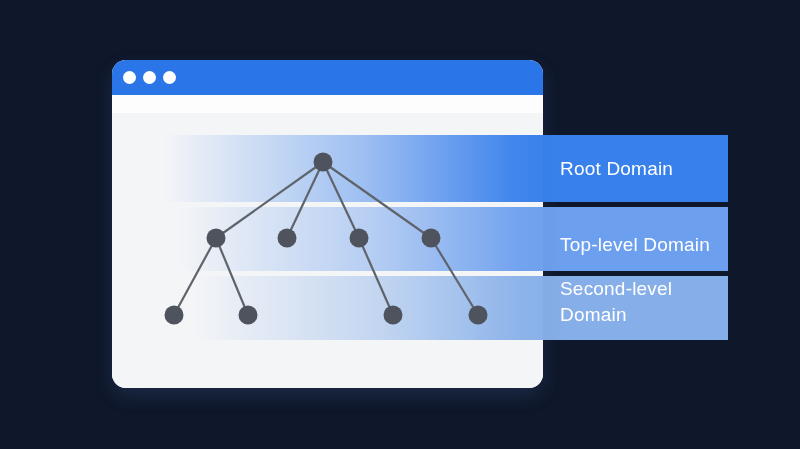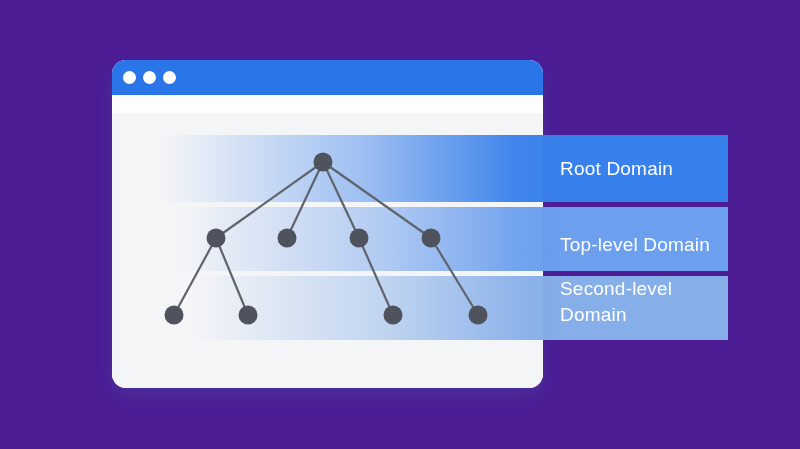--- a/index.html
+++ b/index.html
@@ -39,21 +39,21 @@
   }
   .label-0{top:135px;height:67px;white-space:nowrap;}
   .label-1{top:207px;height:76px;white-space:nowrap;}
   .label-2{top:276px;height:52px;width:150px;}
   
   .tree-svg{position:absolute;left:0;top:0;z-index:3;pointer-events:none;}
 </style>
 </head>
 <body>
 
-<div class="page" style="background: #4c1d95;">
+<div class="page" style="background: #0f172a;">
 
   <div class="window" style="background: rgb(255, 255, 255);">
     <div class="titlebar" style="background: rgb(42, 118, 232);">
       <span class="dot" style="background: rgb(255, 255, 255);"></span>
       <span class="dot" style="background: rgb(255, 255, 255);"></span>
       <span class="dot" style="background: rgb(255, 255, 255);"></span>
     </div>
     <div class="addressbar" style="background: rgb(253, 253, 254);"></div>
     <div class="content" style="background: rgb(244, 245, 247);"></div>
   </div>

